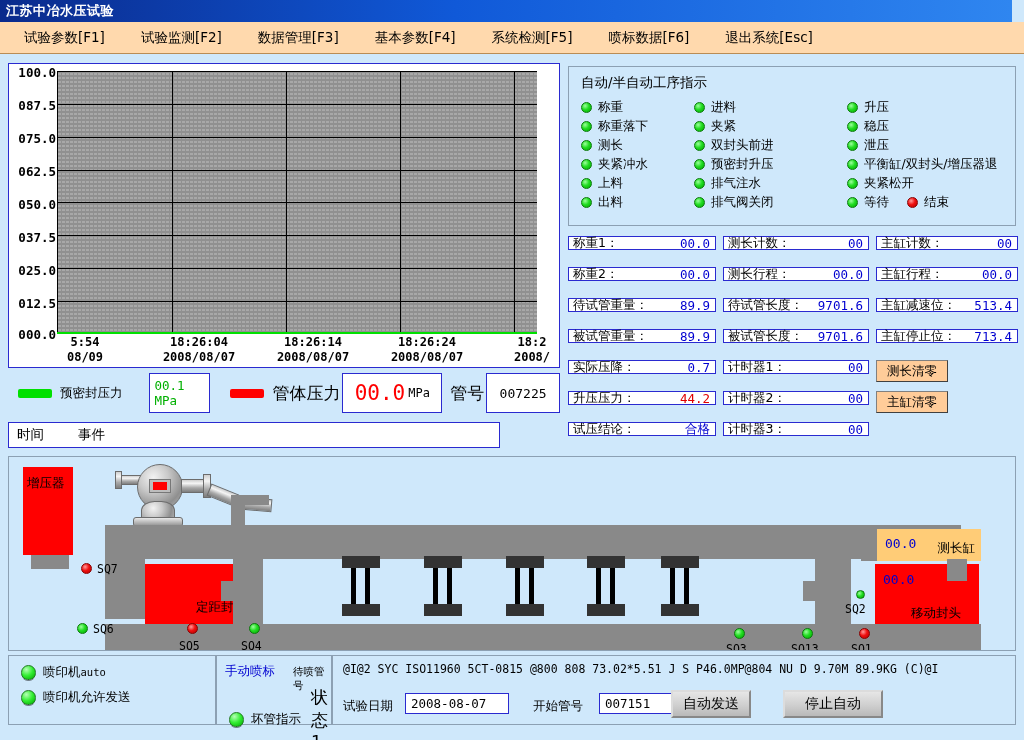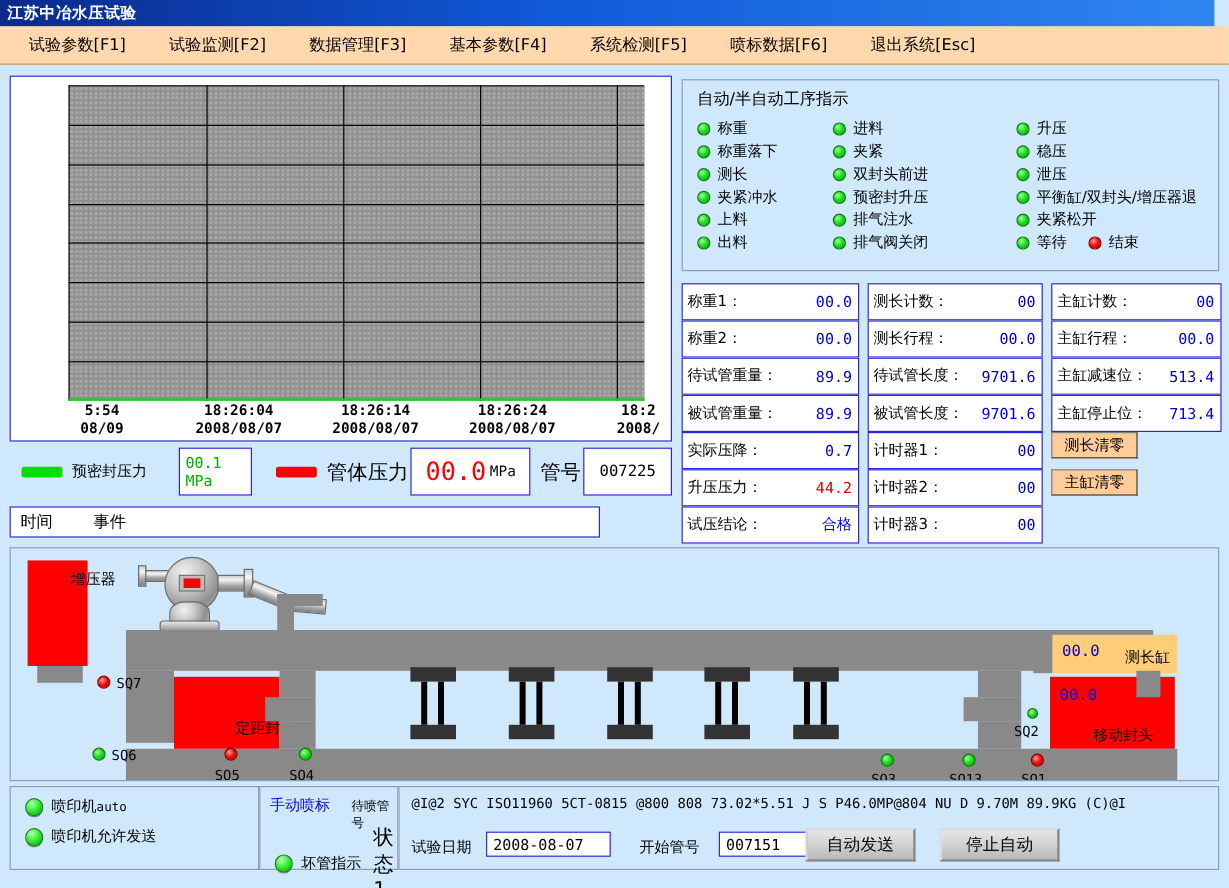--- a/index.html
+++ b/index.html
@@ -156,21 +156,21 @@
     border-color: #8a0000;
   }
   .led-text { font-size: 12.5px; color: #000; }
   .led-extra { display: flex; align-items: center; margin-left: 18px; text-align: right; }
 
   
   .field-grid {
     position: absolute; left: 568px; top: 182px; width: 450px; height: 270px;
   }
   .fld {
-    position: absolute; height: 31px; border: 1px solid #2a2ad0; background: #ffffff;
+    position: absolute; height: 14px; border: 1px solid #2a2ad0; background: #ffffff;
     display: flex; align-items: center; justify-content: space-between;
     padding: 0 5px 0 4px;
   }
   .fld .flabel { font-size: 12.5px; color: #000; white-space: nowrap; }
   .fld .fvalue {
     font-family: "DejaVu Sans Mono", monospace; font-size: 12.5px; color: #0000d0;
   }
   .fld .fvalue.red { color: #e00000; }
   .col-a { left: 0; width: 148px; }
   .col-b { left: 155px; width: 146px; }
@@ -290,20 +290,31 @@
   <div class="mitem">数据管理[F3]</div>
   <div class="mitem">基本参数[F4]</div>
   <div class="mitem">系统检测[F5]</div>
   <div class="mitem">喷标数据[F6]</div>
   <div class="mitem">退出系统[Esc]</div>
 </div>
 
 <div class="workspace">
 
   <div class="chart-box">
+    <div class="chart-yaxis">
+      <div class="ylabel" style="top:8px">100.0</div>
+      <div class="ylabel" style="top:41px">087.5</div>
+      <div class="ylabel" style="top:74px">075.0</div>
+      <div class="ylabel" style="top:107px">062.5</div>
+      <div class="ylabel" style="top:140px">050.0</div>
+      <div class="ylabel" style="top:173px">037.5</div>
+      <div class="ylabel" style="top:206px">025.0</div>
+      <div class="ylabel" style="top:239px">012.5</div>
+      <div class="ylabel" style="top:270px">000.0</div>
+    </div>
 
     <div class="plot">
       <div class="dots"></div>
       <div class="majorh" style="top:0px"></div>
       <div class="majorh" style="top:32.8px"></div>
       <div class="majorh" style="top:65.6px"></div>
       <div class="majorh" style="top:98.5px"></div>
       <div class="majorh" style="top:131.3px"></div>
       <div class="majorh" style="top:164.1px"></div>
       <div class="majorh" style="top:196.9px"></div>
@@ -523,21 +534,21 @@
         <span class="flabel">主缸停止位：</span>
         <span class="fvalue">713.4</span>
       </div>
     <div class="btn-orange" style="top:124px">测长清零</div>
     <div class="btn-orange" style="top:155px">主缸清零</div>
   </div>
 
   <div class="machine">
 
     <div class="m-part redbox" style="left:14px; top:10px; width:50px; height:88px;"></div>
-    <div class="m-label" style="left:18px; top:18px;margin-left:32px;">增压器</div>
+    <div class="m-label" style="left:18px; top:18px;">增压器</div>
     <div class="m-part grey" style="left:22px; top:98px; width:38px; height:14px;"></div>
 
     <div class="m-part pipe-h" style="left:110px; top:18px; width:28px; height:10px;"></div>
     <div class="m-part pipe-h" style="left:106px; top:14px; width:7px; height:18px;"></div>
     <div class="pump-body" style="left:128px; top:7px; width:46px; height:46px;"></div>
     <div class="m-part" style="left:140px; top:22px; width:22px; height:14px; background:#bdbdbd; border:1px solid #777;"></div>
     <div class="m-part redbox" style="left:144px; top:25px; width:14px; height:8px;"></div>
     <div class="m-part pipe-h" style="left:172px; top:22px; width:26px; height:14px;"></div>
     <div class="m-part pipe-h" style="left:194px; top:17px; width:8px; height:24px;"></div>
     <div class="m-part pipe-h" style="left:200px; top:26px; width:30px; height:13px; transform:rotate(22deg); transform-origin:left center;"></div>
@@ -643,17 +654,17 @@
       <span class="state-big" style="margin-left:10px;">状态 1</span>
     </div>
   </div>
 
   <div class="bottom-right">
     <div class="mark-string">@I@2 SYC ISO11960 5CT-0815 @800 808 73.02*5.51 J S P46.0MP@804 NU D 9.70M 89.9KG (C)@I</div>
     <div class="inline-label" style="position:absolute; left:10px; top:42px;">试验日期</div>
     <div class="txt-input" style="position:absolute; left:72px; top:37px; width:104px;">2008-08-07</div>
     <div class="inline-label" style="position:absolute; left:200px; top:42px;">开始管号</div>
     <div class="txt-input" style="position:absolute; left:266px; top:37px; width:74px;">007151</div>
-    <div class="btn-grey" style="position:absolute; left:338px; top:34px; width:92px; height:28px;">自动发送</div>
+    <div class="btn-grey" style="position:absolute; left:338px; top:34px; width:80px; height:28px;">自动发送</div>
     <div class="btn-grey" style="position:absolute; left:450px; top:34px; width:100px; height:28px;">停止自动</div>
   </div>
 
 </div>
 
 </body></html>

